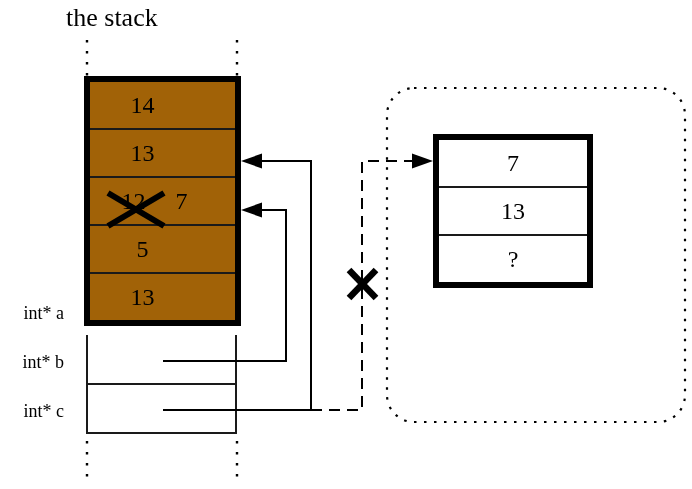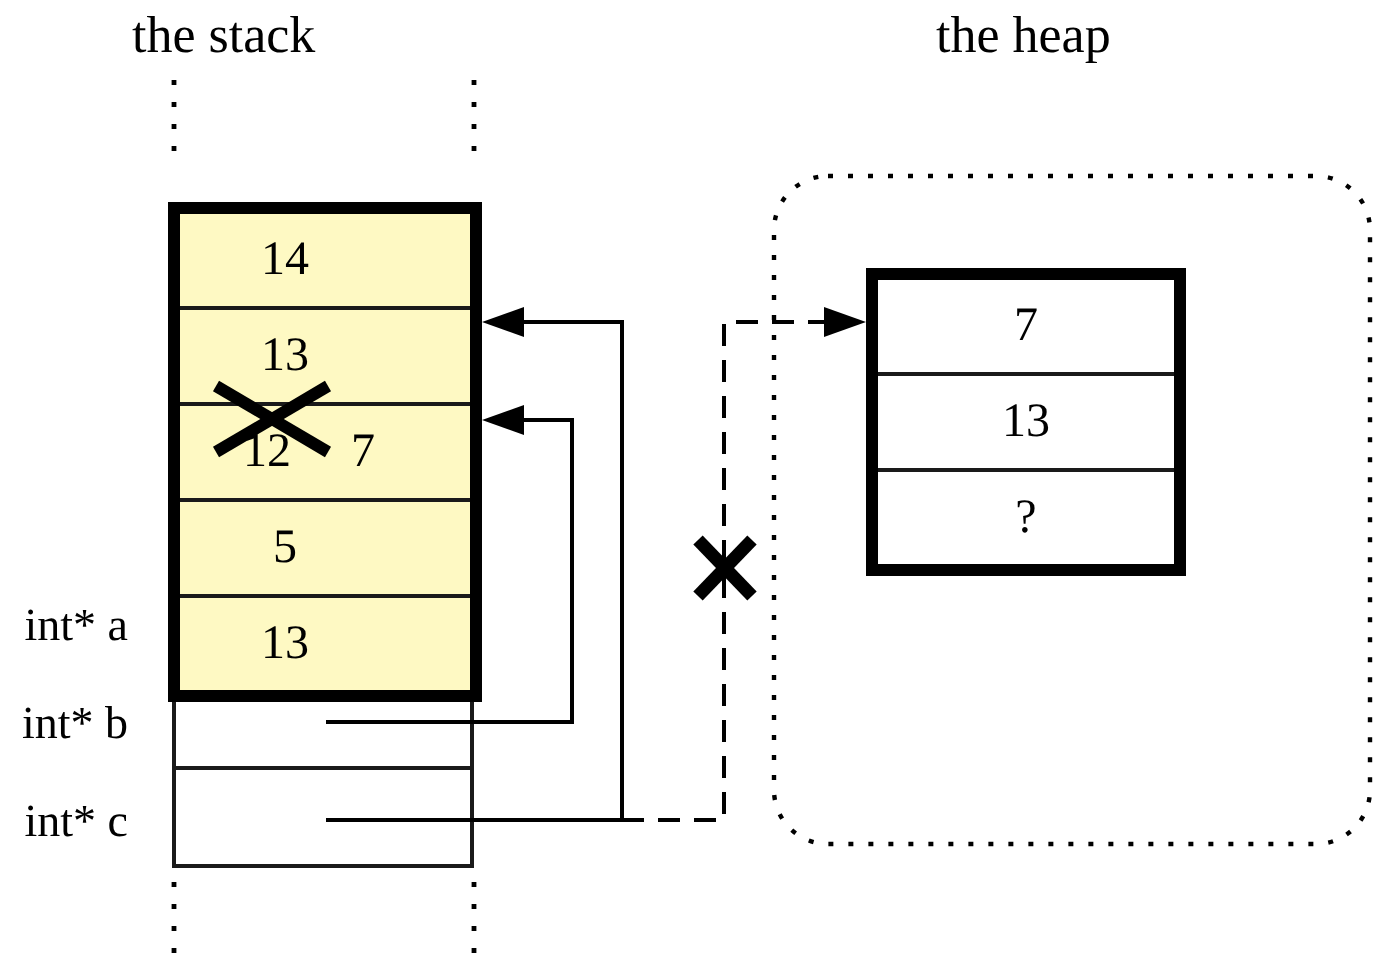--- a/index.html
+++ b/index.html
@@ -19,24 +19,24 @@
   .title{
     position:absolute;top:4px;width:200px;
     font-size:26px;line-height:28px;text-align:left;
     white-space:nowrap;
   }
   .title-stack{left:66px;}
   .title-heap{left:468px;}
 
   
   .stack-box{
-    position:absolute;left:84px;top:101px;width:157px;height:250px;
+    position:absolute;left:84px;top:76px;width:157px;height:250px;
     border:6px solid #000;
     display:flex;flex-direction:column;
-    z-index:2;background:#fef9c3;
+    z-index:2;background:#a16207;
   }
   .stack-box .cell{
     flex:1 1 0;
     display:flex;align-items:center;justify-content:center;
     font-size:24px;
   }
   .stack-box .cell:not(:last-child){border-bottom:2px solid #1a1a1a;}
   .stack-box .cell .val{transform:translateX(-20px);}
   .stack-box .cell.reassigned{gap:28px;}
   .stack-box .cell.reassigned .old-val{transform:translateX(-9px);}
@@ -62,34 +62,33 @@
   .heap-box .cell{
     flex:1 1 0;
     display:flex;align-items:center;justify-content:center;
     font-size:24px;
   }
   .heap-box .cell:not(:last-child){border-bottom:2px solid #1a1a1a;}
 
   
   .ptr-label{
     position:absolute;left:0;width:64px;height:26px;
-    font-size:23px;line-height:26px;text-align:right;
+    font-size:18px;line-height:26px;text-align:right;
     white-space:nowrap;
   }
   .ptr-label-a{top:300px;}
   .ptr-label-b{top:349px;}
   .ptr-label-c{top:398px;}
 </style>
 </head>
 <body>
 
 <div class="canvas">
 
   <div class="title title-stack">the stack</div>
-  <div class="title title-heap">the heap</div>
 
   <div class="stack-box">
     <div class="cell">
       <span class="val">14</span>
     </div>
     <div class="cell">
       <span class="val">13</span>
     </div>
     <div class="cell reassigned">
       <span class="old-val">12</span>

